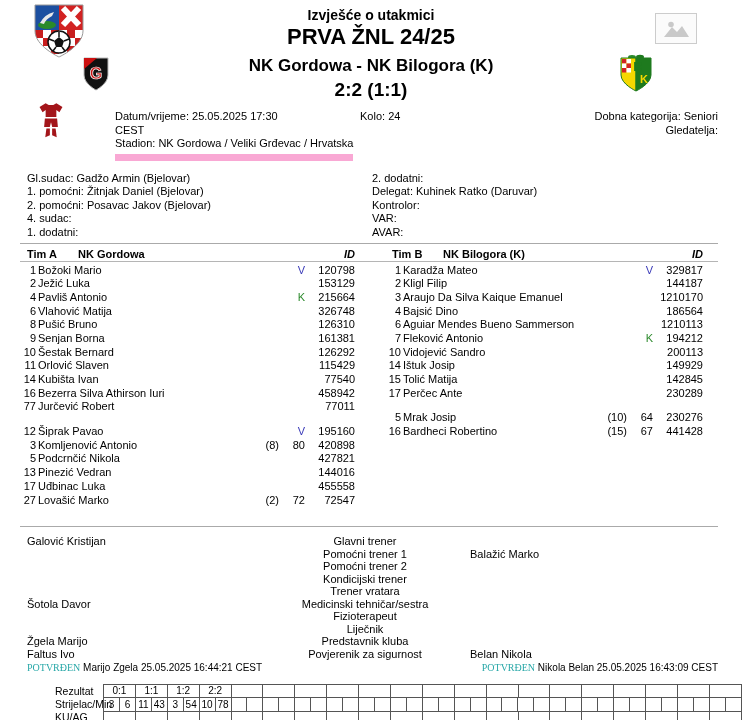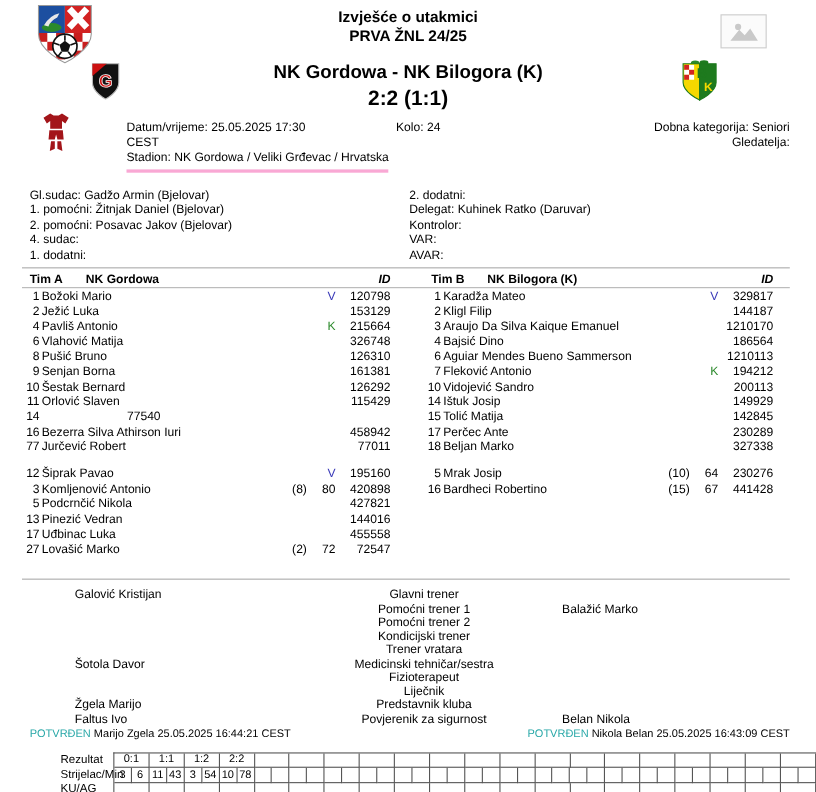--- a/index.html
+++ b/index.html
@@ -3,34 +3,34 @@
 <meta charset="utf-8">
 <style>
   html,body{margin:0;padding:0;}
   body{width:742px;height:720px;position:relative;overflow:hidden;background:#fff;
        color:#000;font-family:"Liberation Sans", sans-serif;font-size:11px;}
   .abs{position:absolute;}
 
   
   .hdr{left:0;right:0;text-align:center;font-weight:bold;}
   .t1{top:7px;font-size:14px;}
-  .t2{top:24px;font-size:14px;}
+  .t2{top:24px;font-size:22px;}
   .t3{top:56px;font-size:17px;}
   .t4{top:79px;font-size:19px;}
 
   
   .county-logo{left:33px;top:3px;}
   .home-crest{left:83px;top:57px;}
   .kit{left:38px;top:100px;}
   .away-crest{left:619px;top:54px;}
   .placeholder{left:655px;top:13px;width:40px;height:29px;background:#fbfbfb;
                border:1px solid #ccc;display:flex;align-items:center;justify-content:center;}
 
   
-  .mi-col1{left:115px;top:110px;width:238px;border-bottom:3px solid #f9a8d4;padding-bottom:3px;}
+  .mi-col1{left:115px;top:110px;width:238px;border-bottom:7px solid #f9a8d4;padding-bottom:3px;}
   .mi-datum{width:195px;line-height:13.5px;}
   .mi-stadion{white-space:nowrap;line-height:13.5px;}
   .mi-kolo{left:360px;top:110px;}
   .mi-right{right:24px;top:110px;text-align:right;line-height:13.5px;}
 
   
   .off-left{left:27px;top:172px;}
   .off-right{left:372px;top:172px;}
   .off-row{height:13.4px;line-height:13.4px;}
 
@@ -53,31 +53,31 @@
   .prow{display:flex;height:13.7px;line-height:13.7px;}
   .p-num{width:16px;text-align:right;}
   .p-name{flex:1;padding-left:2px;white-space:nowrap;overflow:visible;}
   .p-sub{width:34px;text-align:right;}
   .p-flag{width:26px;text-align:right;}
   .p-id{width:50px;text-align:right;}
   [data-val="V"]{color:#3a3ab8;}
   [data-val="K"]{color:#2e8b2e;}
 
   
-  .staff{top:535px;left:0;right:12px;padding-left:41px;}
+  .staff{top:535px;left:0;right:12px;}
   .st-row{height:12.55px;line-height:12.55px;position:relative;}
   .st-left{position:absolute;left:27px;white-space:nowrap;}
   .st-label{text-align:center;}
   .st-right{position:absolute;left:470px;white-space:nowrap;}
 
   
   .conf{top:662px;font-size:10px;}
   .conf-left{left:27px;}
   .conf-right{right:24px;text-align:right;}
-  .conf-status{color:#29a8a8;}
+  .conf-status{color:#29a8a8;font-family:Liberation Serif, serif;}
 
   
   .score-labels{left:55px;top:684px;font-size:10.5px;}
   .sl-1{height:13px;line-height:14px;}
   .sl-2{height:14px;line-height:14px;}
   .sl-3{height:13px;line-height:13px;}
   .score-grid{left:103px;top:684px;border-left:1px solid #555;border-top:1px solid #555;}
   .srow{display:flex;}
   .scell{border-right:1px solid #555;border-bottom:1px solid #555;box-sizing:border-box;
          text-align:center;font-size:10px;overflow:hidden;}
@@ -267,20 +267,21 @@
       <div class="prow">
         <span class="p-num" data-val="11">11</span>
         <span class="p-name" data-val="Orlović Slaven">Orlović Slaven</span>
         <span class="p-sub" data-val=""></span>
         <span class="p-flag" data-val=""></span>
         <span class="p-id" data-val="115429">115429</span>
       </div>
 
       <div class="prow">
         <span class="p-num" data-val="14">14</span>
+        <span class="p-name" data-val="Kubišta Ivan">Kubišta Ivan</span>
         <span class="p-sub" data-val=""></span>
         <span class="p-flag" data-val=""></span>
         <span class="p-id" data-val="77540">77540</span>
       </div>
 
       <div class="prow">
         <span class="p-num" data-val="16">16</span>
         <span class="p-name" data-val="Bezerra Silva Athirson Iuri">Bezerra Silva Athirson Iuri</span>
         <span class="p-sub" data-val=""></span>
         <span class="p-flag" data-val=""></span>
@@ -428,27 +429,20 @@
       </div>
 
       <div class="prow">
         <span class="p-num" data-val="17">17</span>
         <span class="p-name" data-val="Perčec Ante">Perčec Ante</span>
         <span class="p-sub" data-val=""></span>
         <span class="p-flag" data-val=""></span>
         <span class="p-id" data-val="230289">230289</span>
       </div>
 
-      <div class="prow">
-        <span class="p-num" data-val="18">18</span>
-        <span class="p-name" data-val="Beljan Marko">Beljan Marko</span>
-        <span class="p-sub" data-val=""></span>
-        <span class="p-flag" data-val=""></span>
-        <span class="p-id" data-val="327338">327338</span>
-      </div>
     </div>
   <div class="plist subs">
 
       <div class="prow">
         <span class="p-num" data-val="5">5</span>
         <span class="p-name" data-val="Mrak Josip">Mrak Josip</span>
         <span class="p-sub" data-val="(10)">(10)</span>
         <span class="p-flag" data-val="64">64</span>
         <span class="p-id" data-val="230276">230276</span>
       </div>

